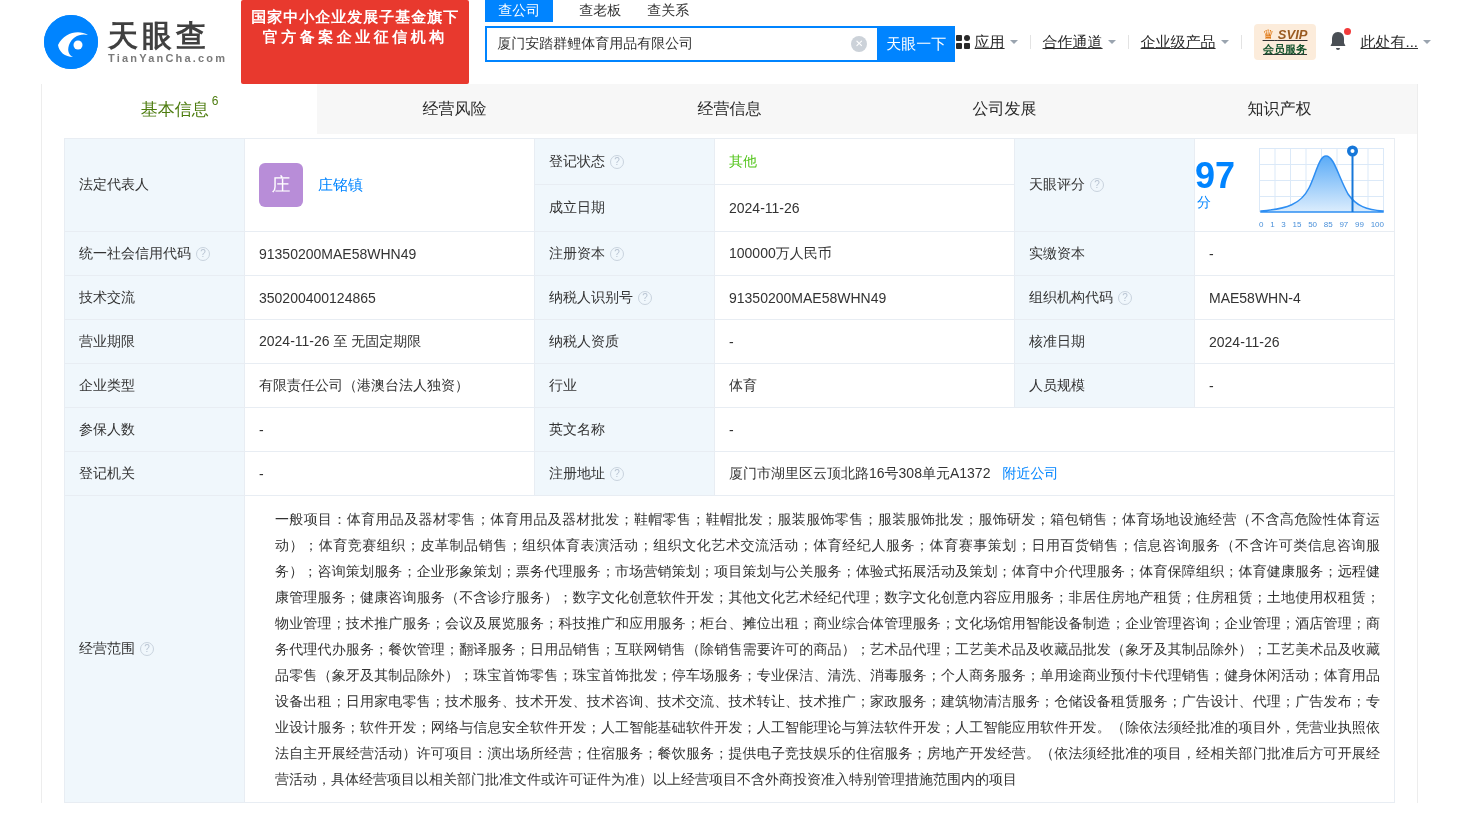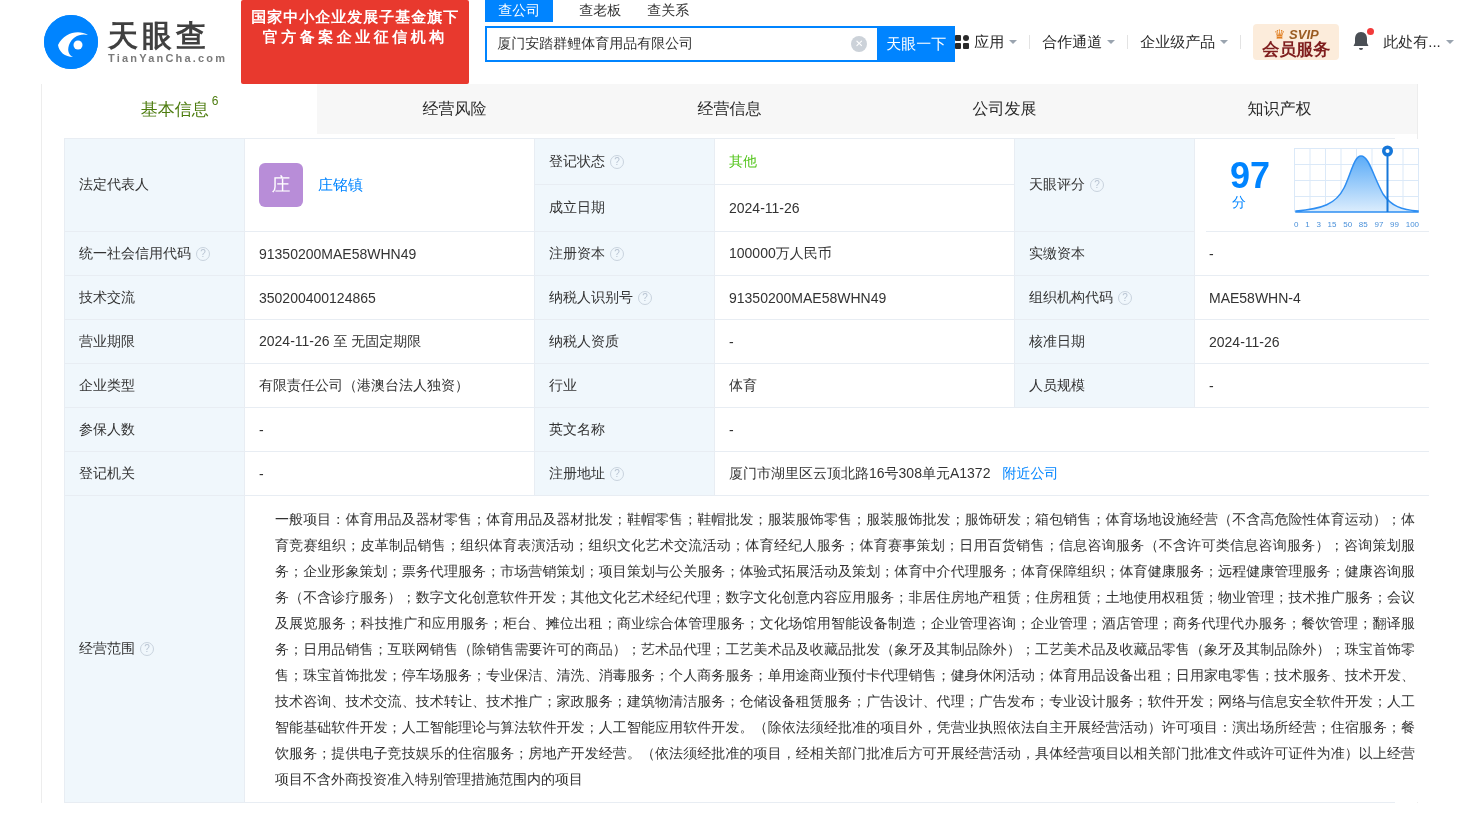--- a/index.html
+++ b/index.html
@@ -21,31 +21,31 @@
   .search-area { margin-left: 16px; width: 470px; flex: none; }
   .search-tabs { display: flex; align-items: center; gap: 26px; font-size: 14px; margin-bottom: 4px; }
   .search-tab { color: #333; cursor: pointer; padding: 2px 0; }
   .search-tab.active { background: #0084ff; color: #fff; padding: 2px 13px; }
   .search-row { display: flex; }
   .search-input-wrap { position: relative; flex: 1; }
   .search-input-wrap input { width: 100%; height: 36px; border: 2px solid #0084ff; border-right: none; padding: 0 34px 0 10px; font-size: 14px; color: #333; outline: none; font-family: inherit; }
   .clear-icon { position: absolute; right: 10px; top: 10px; width: 16px; height: 16px; border-radius: 50%; background: #ccd2d9; color: #fff; font-size: 10px; line-height: 16px; text-align: center; cursor: pointer; }
   .clear-icon::after { content: "✕"; }
   .search-btn { width: 78px; height: 36px; background: #0084ff; color: #fff; border: none; font-size: 15px; cursor: pointer; font-family: inherit; }
-  .top-nav { margin-left: auto; display: flex; align-items: center; gap: 12px; font-size: 15px; white-space: nowrap; }
+  .top-nav { margin-left: auto; display: flex; align-items: center; gap: 12px; font-size: 15px; white-space: nowrap; text-decoration: underline; }
   .nav-item { display: flex; align-items: center; gap: 5px; cursor: pointer; color: #2a2a2a; }
   .caret { width: 0; height: 0; border: 4px solid transparent; border-top-color: #9aa4af; margin-top: 4px; }
   .nav-sep { width: 1px; height: 14px; background: #e3e3e3; }
   .grid-icon { display: inline-grid; grid-template-columns: 6px 6px; grid-auto-rows: 6px; gap: 2px; }
   .grid-icon i { background: #2a2a2a; border-radius: 1px; }
   .grid-icon i.dot { border-radius: 50%; }
   .svip-badge { background: #fcecdb; border-radius: 4px; padding: 3px 9px; text-align: center; cursor: pointer; }
   .svip-badge .s1 { color: #9a5b21; font-weight: bold; font-style: italic; font-size: 13px; line-height: 15px; }
   .svip-badge .s1 .crown { color: #e07b1a; font-style: normal; }
-  .svip-badge .s2 { color: #7f1d1d; font-weight: bold; font-size: 17px; line-height: 15px; }
+  .svip-badge .s2 { color: #14532d; font-weight: bold; font-size: 11px; line-height: 15px; }
   .bell-wrap { position: relative; cursor: pointer; }
   .bell-dot { position: absolute; top: -2px; right: -3px; width: 7px; height: 7px; border-radius: 50%; background: #f23a3a; }
   
   .frame { margin: 0 41px; width: 1377px; border-left: 1px solid #ededed; border-right: 1px solid #ededed; }
   
   .tabbar { display: flex; height: 50px; background: #f7f7f7; }
   .tab { flex: 1; display: flex; align-items: center; justify-content: center; font-size: 16px; color: #2a2a2a; cursor: pointer; position: relative; gap: 3px; }
   .tab.active { background: #fff; color: #4d7c0f; font-weight: normal; font-size: 17px; text-align: center; }
   .tab .count { font-size: 12px; align-self: flex-start; margin-top: 10px; }
   .tab.history { color: #ff8228; }
@@ -59,21 +59,21 @@
   .lbl { background: #f0f7fc; color: #333; }
   .last { border-right: none; }
   .nb { border-bottom: none; }
   .help { width: 14px; height: 14px; flex: none; border: 1px solid #c9d3de; border-radius: 50%; color: #b8c4d2; font-size: 10px; line-height: 12px; text-align: center; }
   .help::after { content: "?"; }
   .link { color: #0084ff; cursor: pointer; text-decoration: none; }
   .green { color: #52c41a; }
   .avatar { width: 44px; height: 44px; border-radius: 6px; background: #b88dd8; color: #fff; font-size: 19px; display: flex; align-items: center; justify-content: center; margin-right: 10px; flex: none; }
   .legal-name { font-size: 15px; }
   
-  .score-cell { display: flex; align-items: center; gap: 24px; padding: 0 10px 0 24px; margin-left: 11px; }
+  .score-cell { display: flex; align-items: center; gap: 16px; padding: 0 10px 0 0; }
   .score-num { color: #0084ff; font-size: 36px; font-weight: bold; line-height: 1; }
   .score-unit { color: #0084ff; font-size: 14px; margin-left: 2px; }
   .score-chart { flex: none; }
   .axis-labels { display: flex; justify-content: space-between; width: 125px; font-size: 8px; color: #4a90d9; margin-top: 1px; }
   
   .scope-text { display: block; padding: 10px 14px; font-size: 14px; line-height: 26px; color: #333; text-align: justify; margin-left: 16px; }
 </style>
 </head>
 <body>
 

